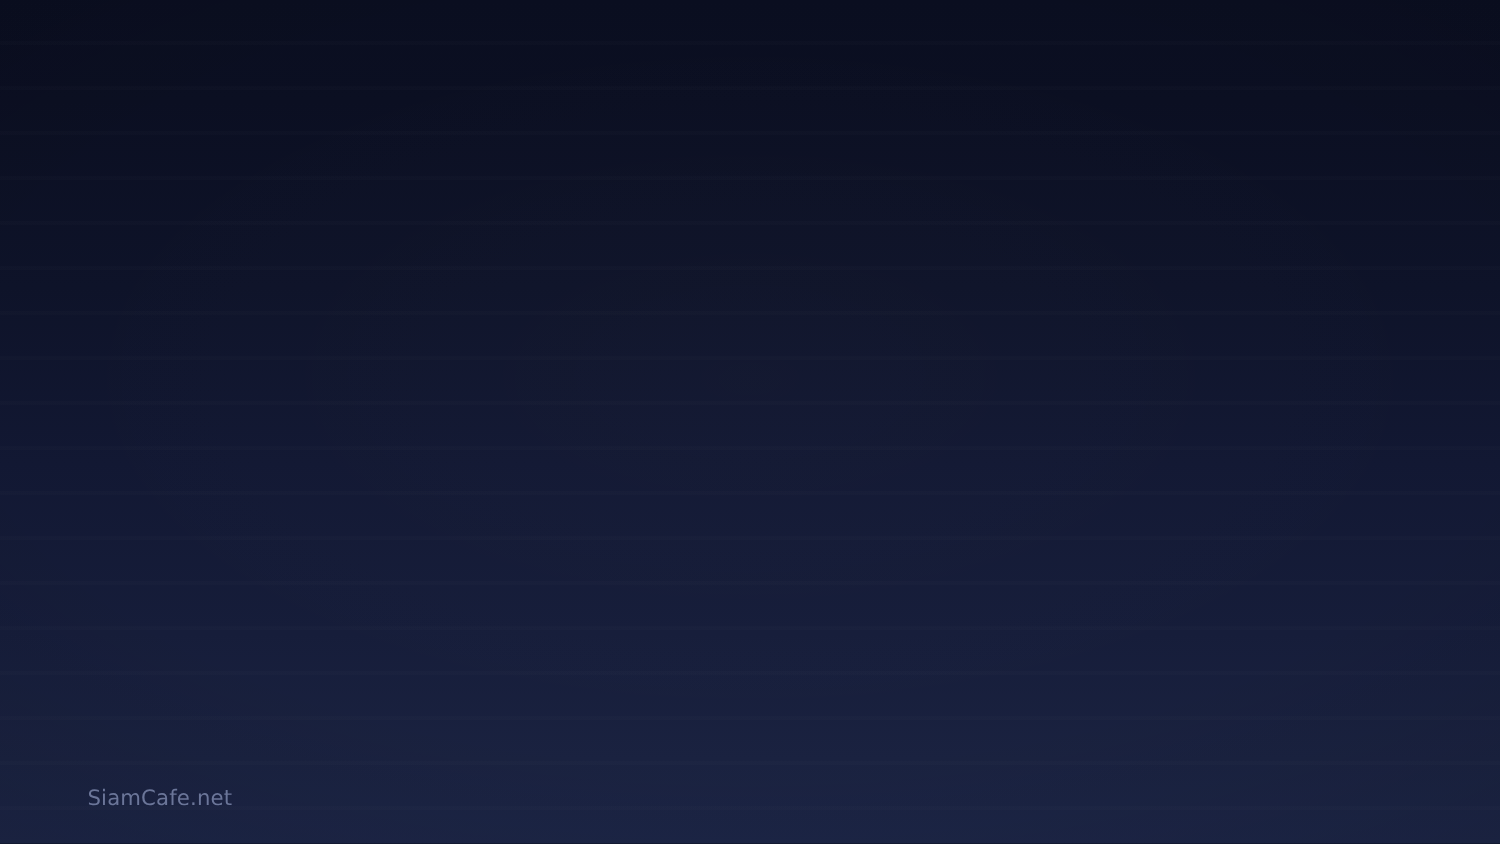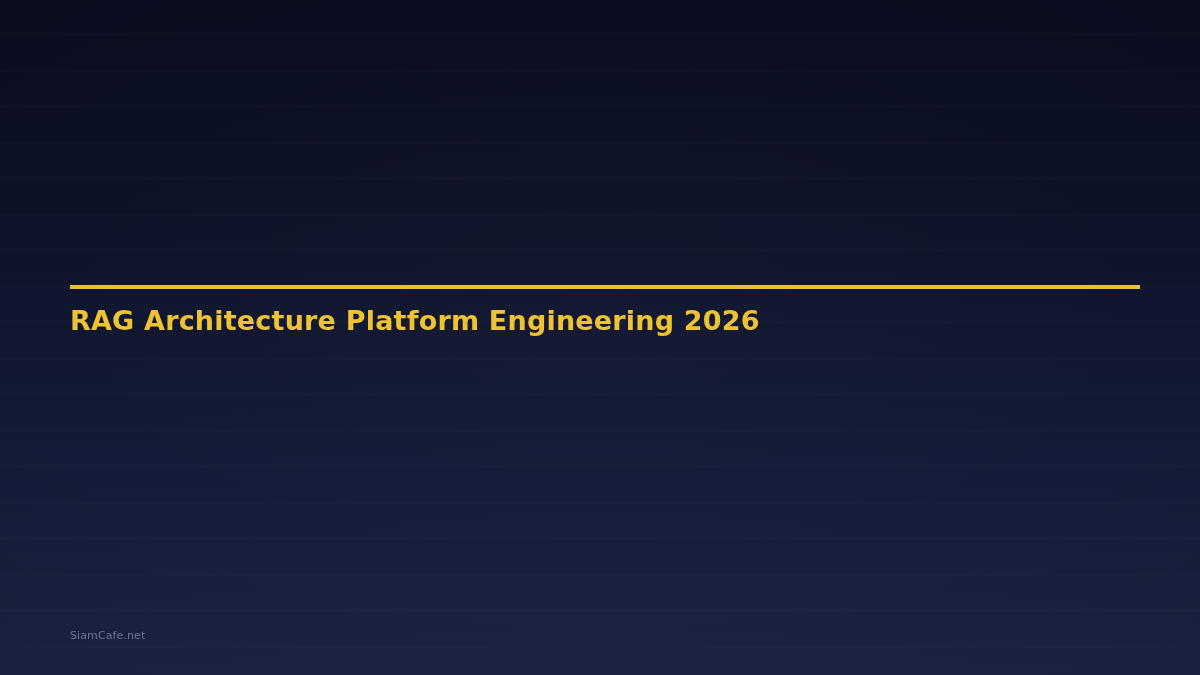--- a/index.html
+++ b/index.html
@@ -71,34 +71,30 @@
     letter-spacing: 0.2px;
     line-height: 1.18;
     color: #edc233;
     white-space: nowrap;
   }
 
   .footer {
     position: absolute;
     left: 70px;
     top: 629px;
-    font-size: 11px;
+    font-size: 17px;
     font-weight: normal;
     letter-spacing: 0.1px;
     color: #6b7699;
   }
 </style>
 </head>
 <body>
 
 <div class="slide">
 
   <div class="slide-bands"></div>
   <div class="slide-vignette"></div>
 
-  <div class="title-block">
-    <div class="accent-bar"></div>
-    <h1 class="slide-title">RAG Architecture Platform Engineering 2026</h1>
-  </div>
 
   <div class="footer">SiamCafe.net</div>
 
 </div>
 
 </body></html>

